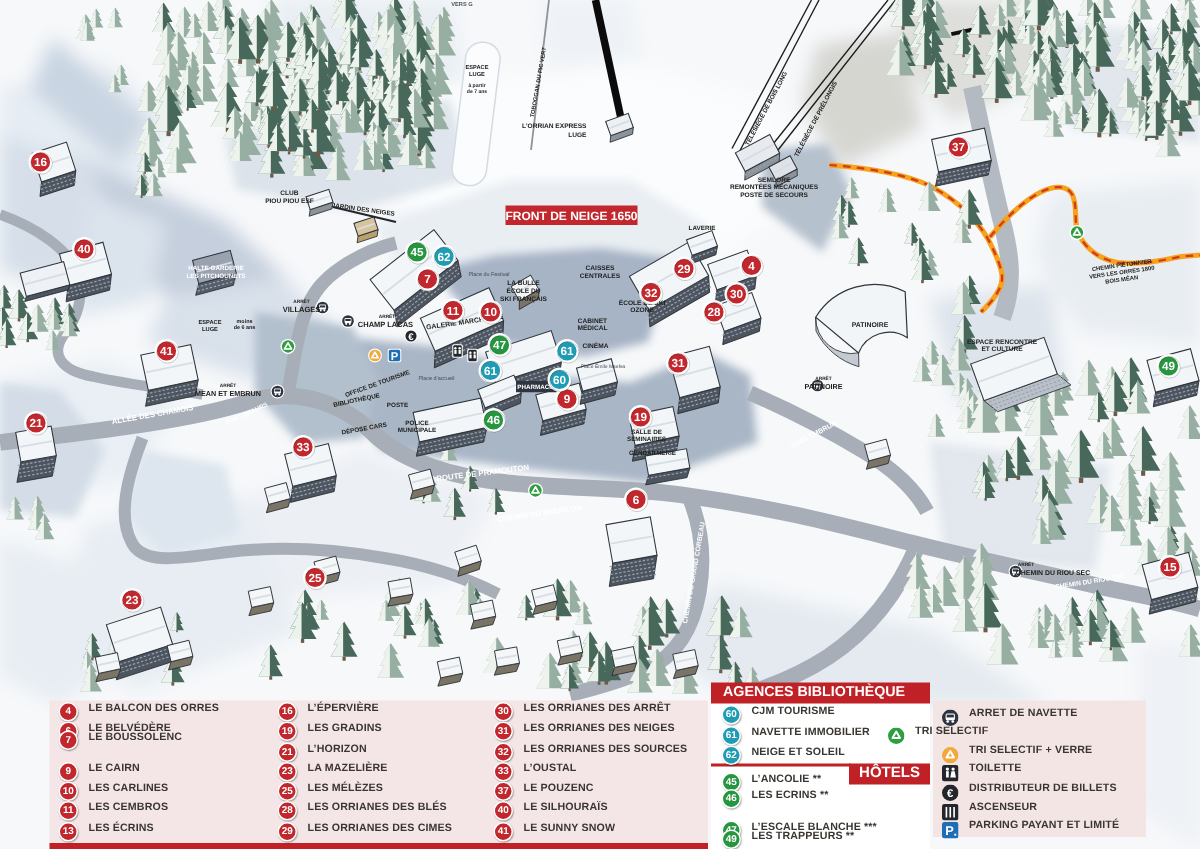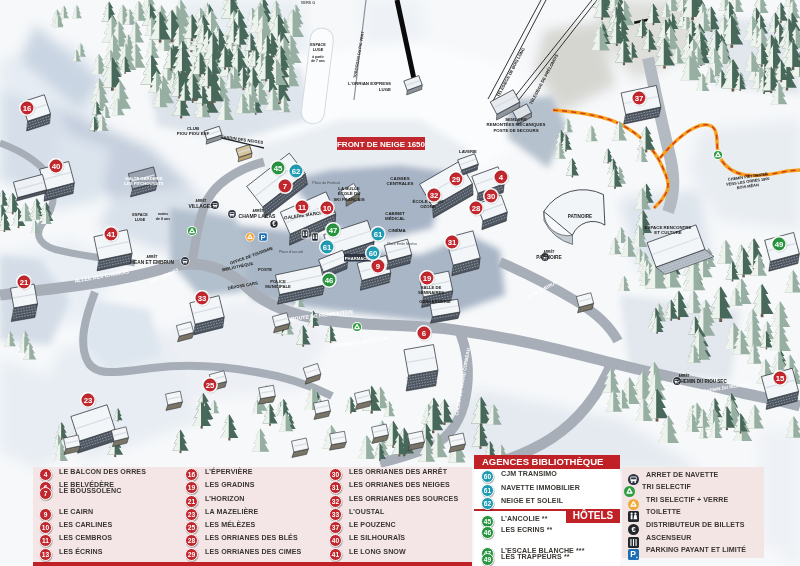--- a/index.html
+++ b/index.html
@@ -1273,25 +1273,25 @@
       <span class="nc" style="background:#c1272d">33</span>
       <span class="lt">L’OUSTAL</span>
     </div><div class="row" style="left:329px;top:521.1px">
       <span class="nc" style="background:#c1272d">37</span>
       <span class="lt">LE POUZENC</span>
     </div><div class="row" style="left:329px;top:534.4px">
       <span class="nc" style="background:#c1272d">40</span>
       <span class="lt">LE SILHOURAÏS</span>
     </div><div class="row" style="left:329px;top:547.7px">
       <span class="nc" style="background:#c1272d">41</span>
-      <span class="lt">LE LONG SNOW</span>
+      <span class="lt">LE SUNNY SNOW</span>
     </div>
 <div class="row" style="left:481px;top:470.4px">
       <span class="nc" style="background:#1f9cb4">60</span>
-      <span class="lt">CJM TRANSIMO</span>
+      <span class="lt">CJM TOURISME</span>
     </div><div class="row" style="left:481px;top:483.7px">
       <span class="nc" style="background:#1f9cb4">61</span>
       <span class="lt">NAVETTE IMMOBILIER</span>
     </div><div class="row" style="left:481px;top:497.0px">
       <span class="nc" style="background:#1f9cb4">62</span>
       <span class="lt">NEIGE ET SOLEIL</span>
     </div><div class="row" style="left:481px;top:515px">
       <span class="nc" style="background:#27953f">45</span>
       <span class="lt">L’ANCOLIE **</span>
     </div><div class="row" style="left:481px;top:526.3px">
@@ -1306,21 +1306,21 @@
     </div>
 <div class="row" style="left:628px;top:470.5px">
       <span class="ic"><svg width="11" height="11" viewBox="0 0 11 11">
           <circle cx="5.5" cy="5.5" r="5.5" fill="#2d3440"></circle>
           <rect x="2.4" y="2.6" width="6.2" height="4.6" rx="1" fill="#fff"></rect>
           <rect x="3.1" y="3.4" width="4.8" height="1.9" fill="#2d3440"></rect>
           <circle cx="3.8" cy="8" r="0.9" fill="#fff"></circle>
           <circle cx="7.2" cy="8" r="0.9" fill="#fff"></circle>
         </svg></span>
       <span class="lt">ARRET DE NAVETTE</span>
-    </div><div class="row" style="left:624px;top:483.1px">
+    </div><div class="row" style="left:592px;top:483.1px">
       <span class="ic"><svg width="11" height="11" viewBox="0 0 11 11">
           <circle cx="5.5" cy="5.5" r="5.5" fill="#2f9e41"></circle>
           <path d="M5.5,2.7 L8.0,7.0 L3.0,7.0 Z" fill="none" stroke="#fff" stroke-width="1.3" stroke-linejoin="round"></path>
         </svg></span>
       <span class="lt">TRI SELECTIF</span>
     </div><div class="row" style="left:628px;top:495.7px">
       <span class="ic"><svg width="11" height="11" viewBox="0 0 11 11">
           <circle cx="5.5" cy="5.5" r="5.5" fill="#f2a93b"></circle>
           <path d="M5.5,2.7 L8.0,7.0 L3.0,7.0 Z" fill="none" stroke="#fff" stroke-width="1.3" stroke-linejoin="round"></path>
         </svg></span>

